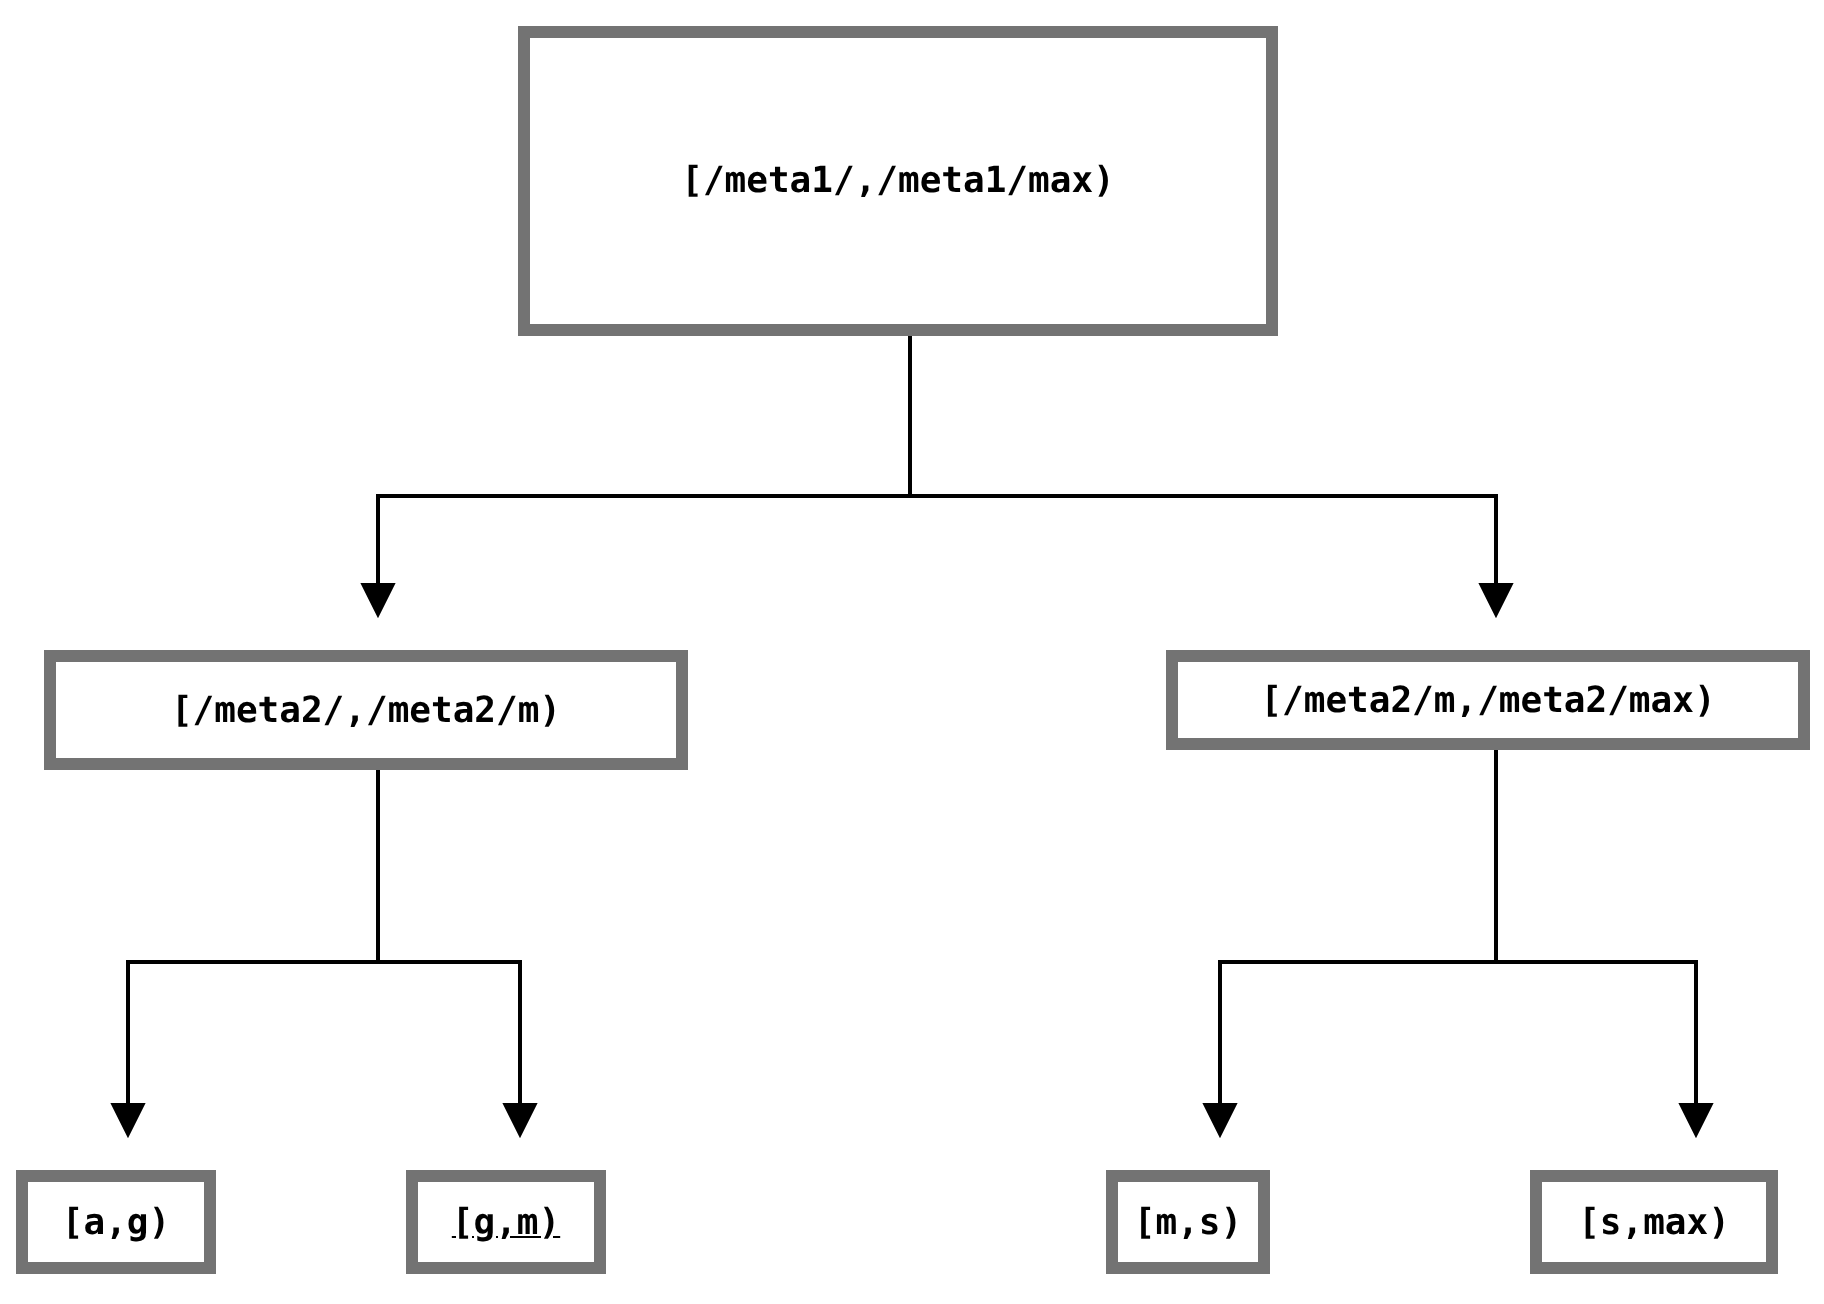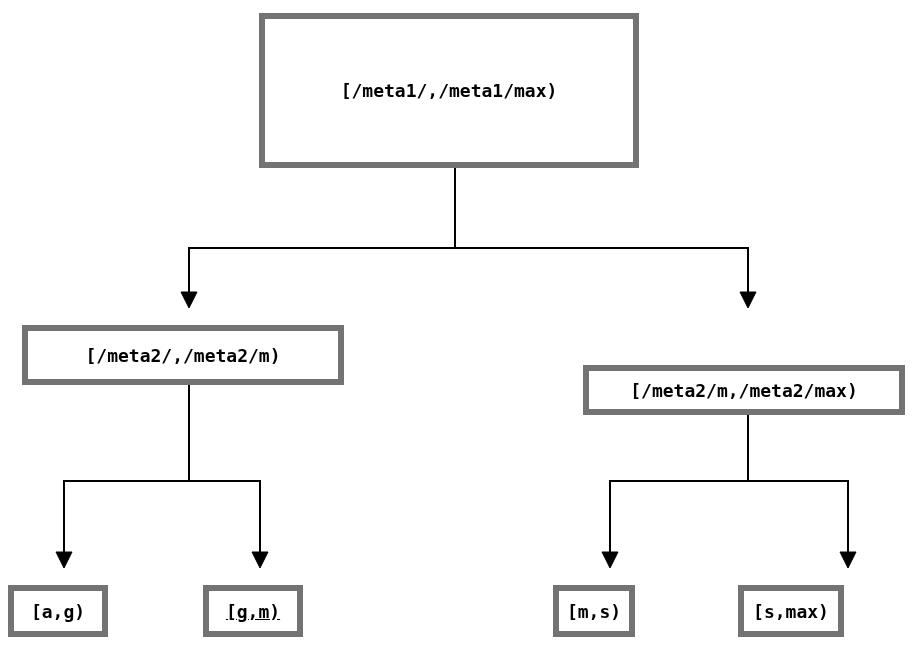--- a/index.html
+++ b/index.html
@@ -41,25 +41,25 @@
     display: flex;
     align-items: center;
     justify-content: center;
     font-size: 18px;
     font-weight: bold;
     white-space: nowrap;
     letter-spacing: 0;
   }
   #node-root        { left: 259px; top: 13px;  width: 380px; height: 155px; }
   #node-meta2-left  { left: 22px;  top: 325px; width: 322px; height: 60px; }
-  #node-meta2-right { left: 583px; top: 325px; width: 322px; height: 50px; margin-top: 40px; }
+  #node-meta2-right { left: 583px; top: 325px; width: 322px; height: 50px; }
   #node-leaf-ag     { left: 8px;   top: 585px; width: 100px; height: 52px; }
   #node-leaf-gm     { left: 203px; top: 585px; width: 100px; height: 52px; text-decoration: underline; }
   #node-leaf-ms     { left: 553px; top: 585px; width: 82px; height: 52px; }
-  #node-leaf-smax   { left: 738px; top: 585px; width: 106px; height: 52px; }
+  #node-leaf-smax   { left: 765px; top: 585px; width: 124px; height: 52px; }
 </style>
 </head>
 <body>
 
 <div class="canvas">
 
   <svg class="edges" width="912" height="652" viewBox="0 0 912 652" aria-hidden="true">
 
     <g>
       <path d="M455 168 L455 248"></path>

